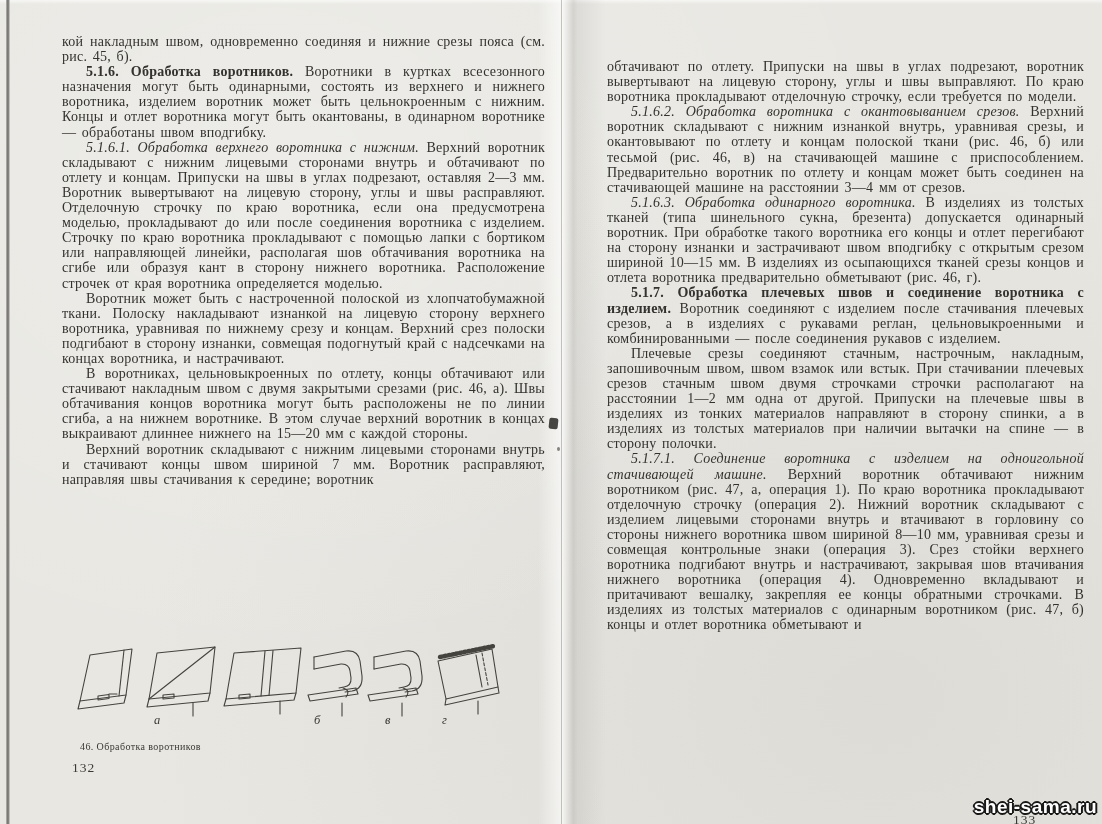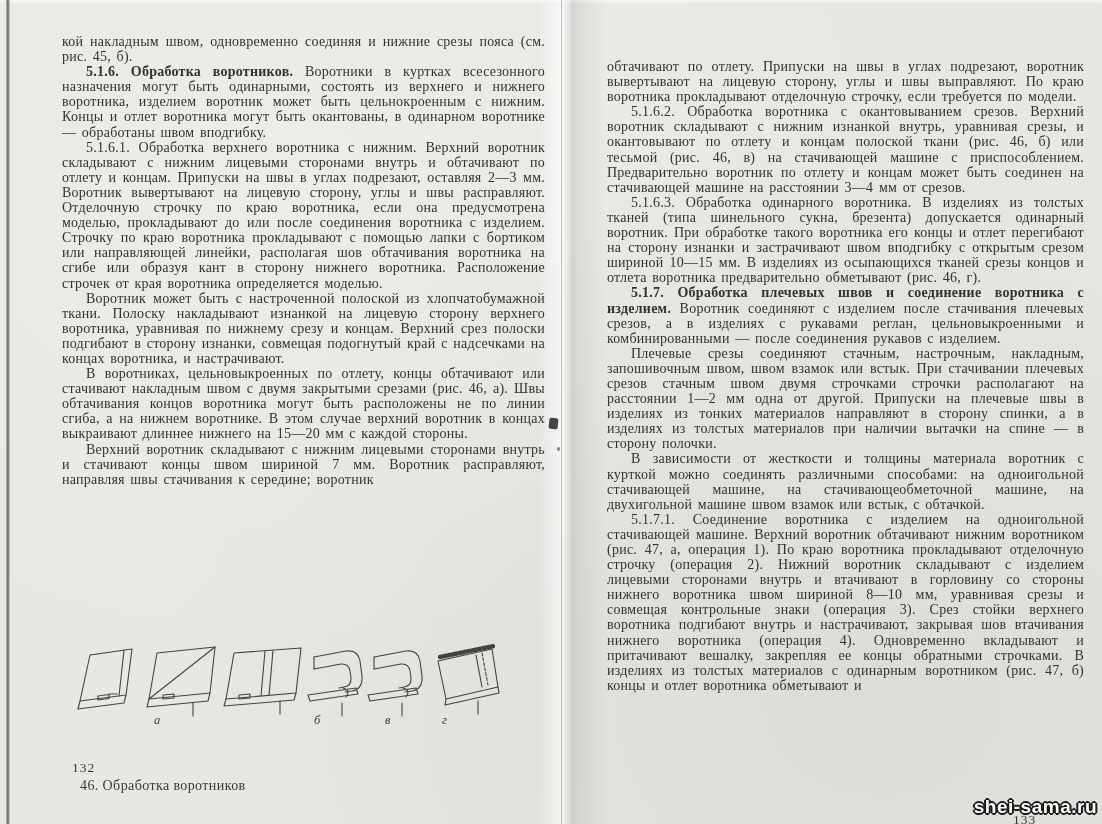--- a/index.html
+++ b/index.html
@@ -39,32 +39,32 @@
     margin:0;
     font-size:14px;
     line-height:15.1px;
     text-align:justify;
     text-indent:24px;
     letter-spacing:0.25px;
     word-spacing:1.8px;
   }
   .page-col .para.no-indent{text-indent:0;}
   .b-head{font-weight:bold;}
-  .i-head{}
+  .i-head{font-style:italic;}
 
   #left-col{left:62px;top:34px;width:483px;}
   #right-col{left:607px;top:42px;width:477px;margin-top:17px;}
 
   .figure-area{position:absolute;left:74px;top:643px;width:452px;height:86px;}
   .figure-area svg{position:absolute;left:0;top:0;}
   .fig-label{position:absolute;top:70px;font-style:italic;font-size:12.5px;color:#3a3934;}
   .fig-label.la{left:80px;} .fig-label.lb{left:240px;}
   .fig-label.lv{left:311px;} .fig-label.lg{left:368px;}
 
-  .fig-caption{position:absolute;left:80px;top:778px;font-size:14px;
+  .fig-caption{position:absolute;left:80px;top:741px;font-size:10px;
     letter-spacing:0.4px;color:#3a3934;}
   .pagenum{position:absolute;font-size:13.5px;color:#3a3934;letter-spacing:1px;}
   #pn-left{left:72px;top:760px;}
   #pn-right{left:1013px;top:812px;}
 
   .watermark{
     position:absolute;right:5px;bottom:6px;
     font-family:Liberation Sans, sans-serif;
     font-weight:bold;font-size:19px;color:#ffffff;letter-spacing:0.5px;
     text-shadow:
@@ -90,21 +90,20 @@
       <p class="para"><span>Воротник может быть с настроченной полоской из хлопчатобумажной ткани. Полоску накладывают изнанкой на лицевую сторону верхнего воротника, уравнивая по нижнему срезу и концам. Верхний срез полоски подгибают в сторону изнанки, совмещая подогнутый край с надсечками на концах воротника, и настрачивают.</span></p>
       <p class="para"><span>В воротниках, цельновыкроенных по отлету, концы обтачивают или стачивают накладным швом с двумя закрытыми срезами (рис. 46, а). Швы обтачивания концов воротника могут быть расположены не по линии сгиба, а на нижнем воротнике. В этом случае верхний воротник в концах выкраивают длиннее нижнего на 15—20 мм с каждой стороны.</span></p>
       <p class="para"><span>Верхний воротник складывают с нижним лицевыми сторонами внутрь и стачивают концы швом шириной 7 мм. Воротник расправляют, направляя швы стачивания к середине; воротник</span></p>
     </div>
   <div id="right-col" class="page-col">
       <p class="para no-indent"><span>обтачивают по отлету. Припуски на швы в углах подрезают, воротник вывертывают на лицевую сторону, углы и швы выправляют. По краю воротника прокладывают отделочную строчку, если требуется по модели.</span></p>
       <p class="para"><span class="i-head">5.1.6.2. Обработка воротника с окантовыванием срезов.</span><span> Верхний воротник складывают с нижним изнанкой внутрь, уравнивая срезы, и окантовывают по отлету и концам полоской ткани (рис. 46, б) или тесьмой (рис. 46, в) на стачивающей машине с приспособлением. Предварительно воротник по отлету и концам может быть соединен на стачивающей машине на расстоянии 3—4 мм от срезов.</span></p>
       <p class="para"><span class="i-head">5.1.6.3. Обработка одинарного воротника.</span><span> В изделиях из толстых тканей (типа шинельного сукна, брезента) допускается одинарный воротник. При обработке такого воротника его концы и отлет перегибают на сторону изнанки и застрачивают швом вподгибку с открытым срезом шириной 10—15 мм. В изделиях из осыпающихся тканей срезы концов и отлета воротника предварительно обметывают (рис. 46, г).</span></p>
       <p class="para"><span class="b-head">5.1.7. Обработка плечевых швов и соединение воротника с изделием.</span><span> Воротник соединяют с изделием после стачивания плечевых срезов, а в изделиях с рукавами реглан, цельновыкроенными и комбинированными — после соединения рукавов с изделием.</span></p>
       <p class="para"><span>Плечевые срезы соединяют стачным, настрочным, накладным, запошивочным швом, швом взамок или встык. При стачивании плечевых срезов стачным швом двумя строчками строчки располагают на расстоянии 1—2 мм одна от другой. Припуски на плечевые швы в изделиях из тонких материалов направляют в сторону спинки, а в изделиях из толстых материалов при наличии вытачки на спине — в сторону полочки.</span></p>
-      <p class="para"><span>В зависимости от жесткости и толщины материала воротник с курткой можно соединять различными способами: на одноигольной стачивающей машине, на стачивающеобметочной машине, на двухигольной машине швом взамок или встык, с обтачкой.</span></p>
       <p class="para"><span class="i-head">5.1.7.1. Соединение воротника с изделием на одноигольной стачивающей машине.</span><span> Верхний воротник обтачивают нижним воротником (рис. 47, а, операция 1). По краю воротника прокладывают отделочную строчку (операция 2). Нижний воротник складывают с изделием лицевыми сторонами внутрь и втачивают в горловину со стороны нижнего воротника швом шириной 8—10 мм, уравнивая срезы и совмещая контрольные знаки (операция 3). Срез стойки верхнего воротника подгибают внутрь и настрачивают, закрывая шов втачивания нижнего воротника (операция 4). Одновременно вкладывают и притачивают вешалку, закрепляя ее концы обратными строчками. В изделиях из толстых материалов с одинарным воротником (рис. 47, б) концы и отлет воротника обметывают и</span></p>
     </div>
 
   <div class="figure-area">
     <svg width="452" height="86" viewBox="0 0 452 86">
       <g stroke="#45433e" stroke-width="1.1" fill="none" stroke-linejoin="round" stroke-linecap="round">
 
         <g>
           <path d="M16,12 L58,6 L52,52 L6,58 Z"></path>
           <path d="M50,7 L45,53"></path>

